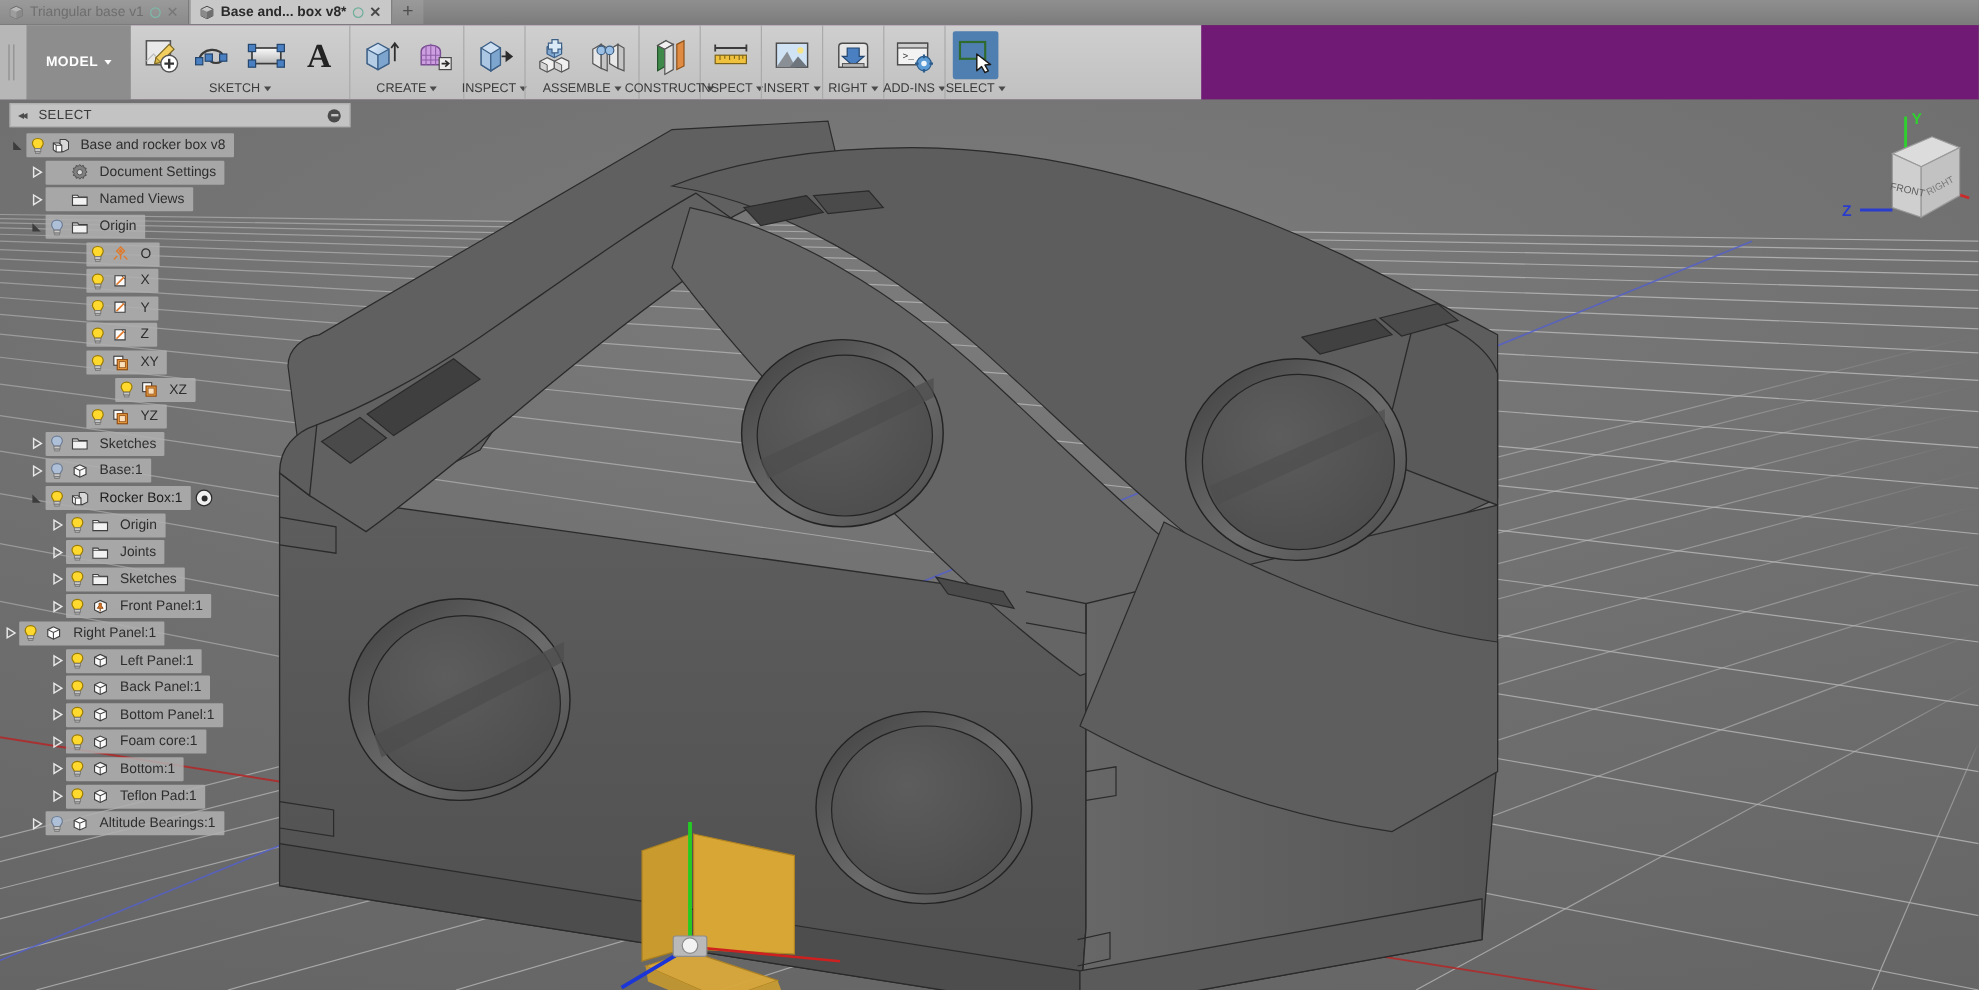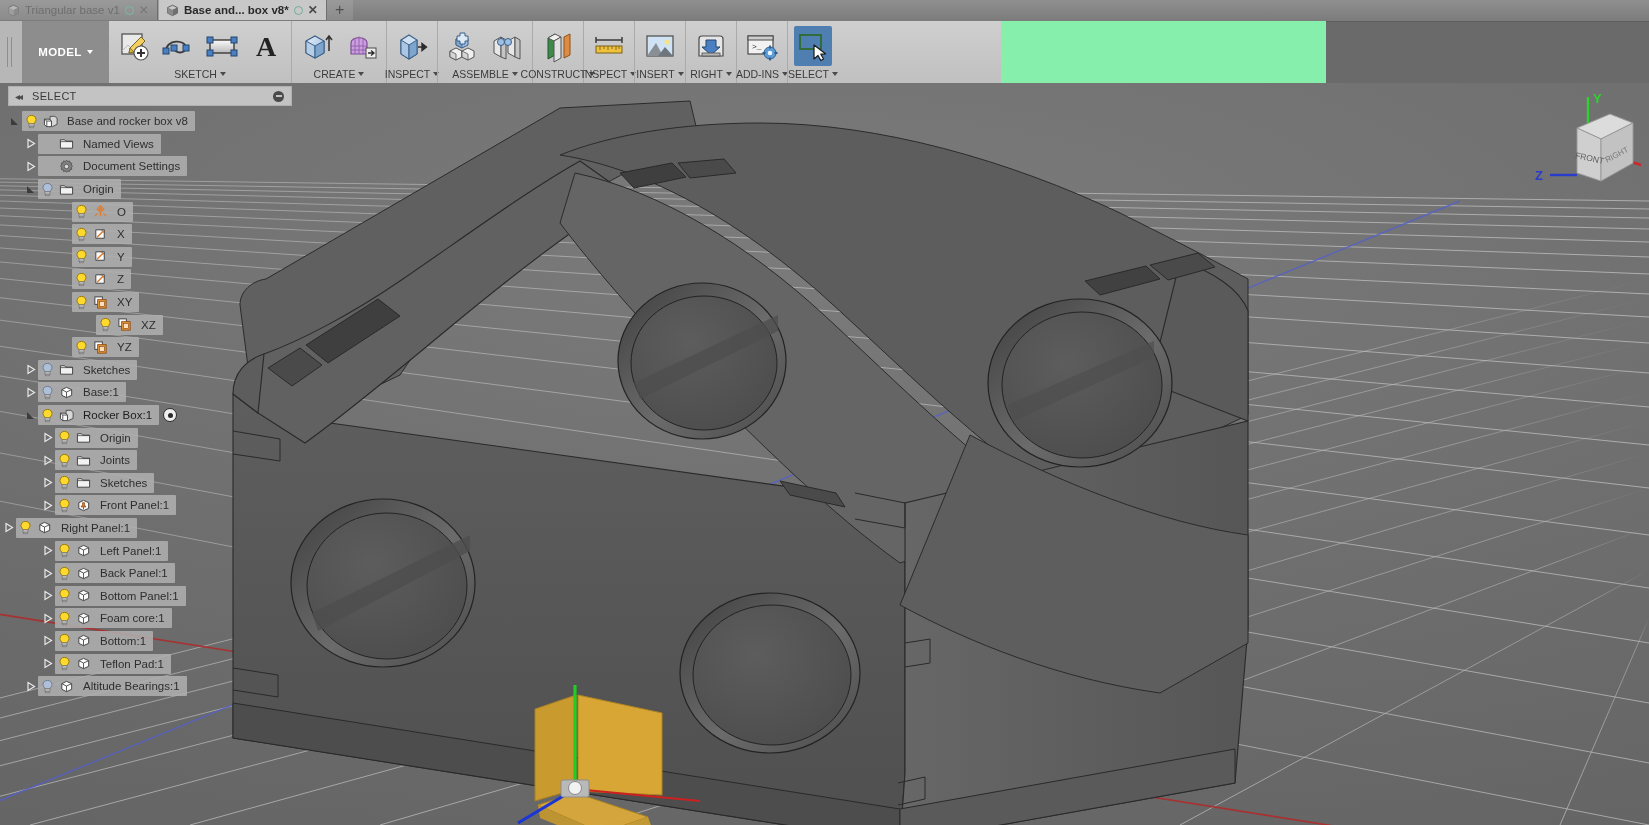--- a/index.html
+++ b/index.html
@@ -17,22 +17,22 @@
   .tab .dot{width:9px;height:9px;border-radius:50%;border:1.5px solid #7fb8a8;box-sizing:border-box;}
   .tab.active .dot{border-color:#6fae9c;}
   .tab .x{font-size:12px;line-height:1;color:#666;}
   .tab.active .x{color:#4a4a4a;}
   .tab.inactive .x{color:#777;}
   #newtab{width:26px;height:20px;display:flex;align-items:center;justify-content:center;
     font-size:16px;color:#4f4f4f;background:linear-gradient(#9a9a9a,#8b8b8b);}
   #tabspacer{flex:1;height:20px;background:linear-gradient(#8f8f8f,#7c7c7c);}
 
   
-  #toolbar{position:absolute;left:0;top:21px;width:1326px;height:62px;
-    background:#86efac;}
+  #toolbar{position:absolute;left:0;top:21px;width:1649px;height:62px;
+    background:#701a75;}
   #tbinner{position:absolute;left:0;top:0;height:62px;width:1001px;
     background:linear-gradient(#cfcfcf,#c0c0c0);}
   #tbleft{position:absolute;left:0;top:0;width:22px;height:62px;background:#b7b7b7;}
   #tbgrip{position:absolute;left:7px;top:16px;width:8px;height:30px;}
   #tbgrip i{position:absolute;top:0;width:1px;height:30px;background:#8d8d8d;}
   #modelbtn{position:absolute;left:22px;top:0;width:87px;height:62px;background:#8d8d8d;
     display:flex;align-items:center;justify-content:center;gap:5px;}
   #modelbtn span{font-size:11.5px;font-weight:bold;color:#fff;letter-spacing:.4px;}
   .caret{width:0;height:0;border-left:3.5px solid transparent;border-right:3.5px solid transparent;
     border-top:4px solid #4a4a4a;display:inline-block;}
@@ -563,39 +563,39 @@
         </div>
         <div class="row" style="padding-left:22px">
           <span class="tw">
             <svg width="11" height="11" viewBox="0 0 11 11">
               <path d="M3 1.5 L9.5 5.5 L3 9.5 Z" fill="none" stroke="#e8e8e8" stroke-width="1.2"></path>
             </svg>
           </span>
           <span class="pill">
             <span class="bulb"></span>
             <span class="ti"><svg width="15" height="15" viewBox="0 0 16 16">
+                <path d="M8 1.2 l1.3 1.5 1.9-.7 .5 2 2 .5 -.7 1.9 1.5 1.3 -1.5 1.3 .7 1.9 -2 .5 -.5 2 -1.9-.7 -1.3 1.5 -1.3-1.5 -1.9 .7 -.5-2 -2-.5 .7-1.9 -1.5-1.3 1.5-1.3 -.7-1.9 2-.5 .5-2 1.9 .7 Z" fill="#808080" stroke="#4a4a4a" stroke-width=".8"></path>
+                <circle cx="8" cy="8" r="2.4" fill="#d8d8d8" stroke="#4a4a4a" stroke-width=".8"></circle>
+              </svg></span>
+            <span class="lbl">Document Settings</span>
+          </span>
+        </div>
+        <div class="row" style="padding-left:22px">
+          <span class="tw">
+            <svg width="11" height="11" viewBox="0 0 11 11">
+              <path d="M3 1.5 L9.5 5.5 L3 9.5 Z" fill="none" stroke="#e8e8e8" stroke-width="1.2"></path>
+            </svg>
+          </span>
+          <span class="pill">
+            <span class="bulb"></span>
+            <span class="ti"><svg width="15" height="15" viewBox="0 0 16 16">
                 <path d="M1.5 4 h4.5 l1.2 1.5 h7.3 v7.5 h-13 Z" fill="#f2f2f2" stroke="#3f3f3f" stroke-width="1"></path>
                 <path d="M1.5 6 h13" stroke="#3f3f3f" stroke-width=".8"></path>
               </svg></span>
             <span class="lbl">Named Views</span>
-          </span>
-        </div>
-        <div class="row" style="padding-left:22px">
-          <span class="tw">
-            <svg width="11" height="11" viewBox="0 0 11 11">
-              <path d="M3 1.5 L9.5 5.5 L3 9.5 Z" fill="none" stroke="#e8e8e8" stroke-width="1.2"></path>
-            </svg>
-          </span>
-          <span class="pill">
-            <span class="bulb"></span>
-            <span class="ti"><svg width="15" height="15" viewBox="0 0 16 16">
-                <path d="M8 1.2 l1.3 1.5 1.9-.7 .5 2 2 .5 -.7 1.9 1.5 1.3 -1.5 1.3 .7 1.9 -2 .5 -.5 2 -1.9-.7 -1.3 1.5 -1.3-1.5 -1.9 .7 -.5-2 -2-.5 .7-1.9 -1.5-1.3 1.5-1.3 -.7-1.9 2-.5 .5-2 1.9 .7 Z" fill="#808080" stroke="#4a4a4a" stroke-width=".8"></path>
-                <circle cx="8" cy="8" r="2.4" fill="#d8d8d8" stroke="#4a4a4a" stroke-width=".8"></circle>
-              </svg></span>
-            <span class="lbl">Document Settings</span>
           </span>
         </div>
         <div class="row" style="padding-left:22px">
           <span class="tw">
             <svg width="11" height="11" viewBox="0 0 11 11">
               <path d="M2 2 L2 9 L9 9 Z" fill="#3c3c3c"></path>
             </svg>
           </span>
           <span class="pill">
             <span class="bulb"><svg width="15" height="15" viewBox="0 0 15 15">

